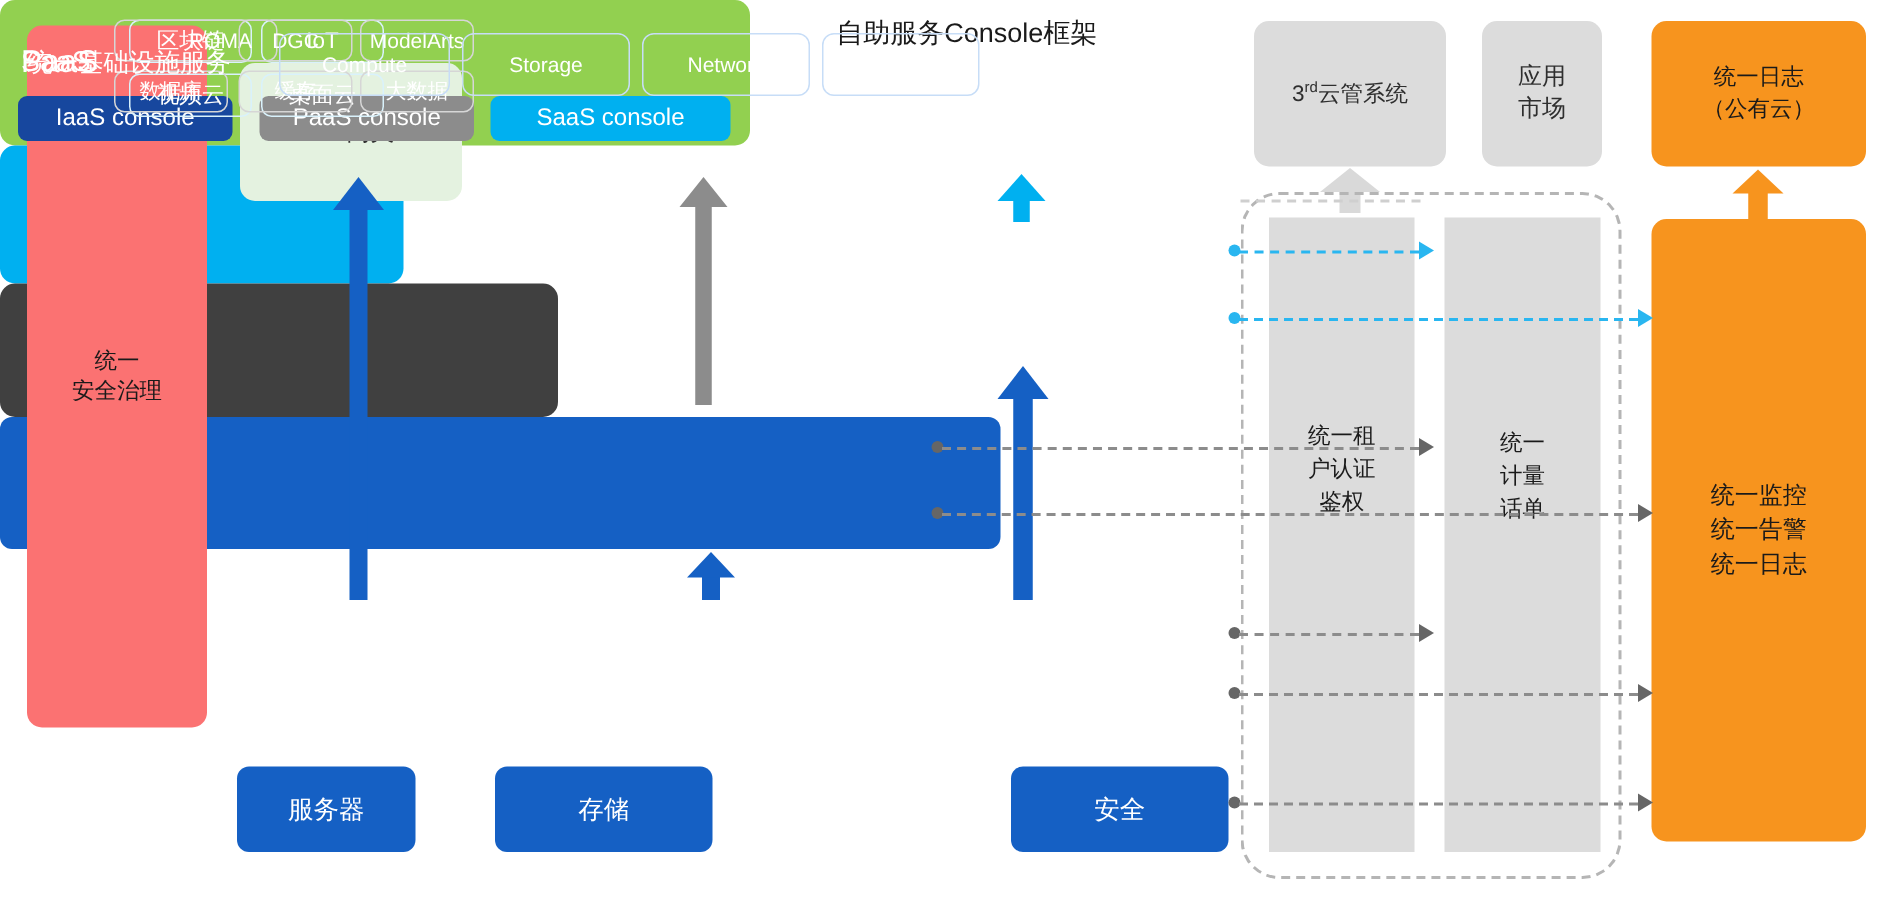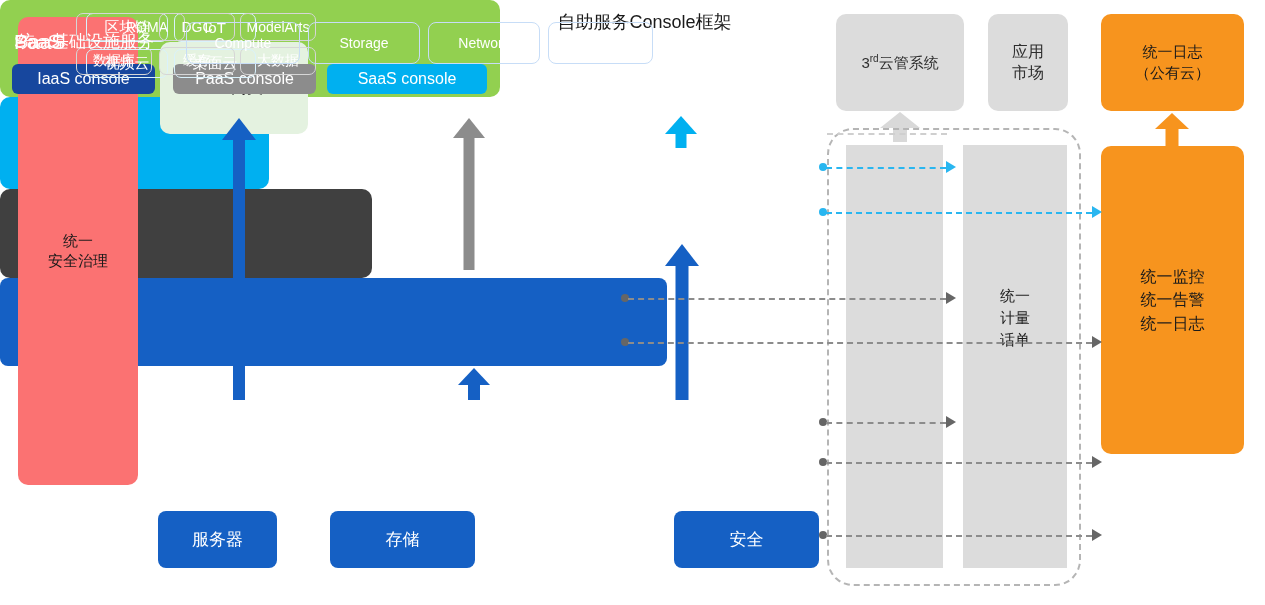--- a/index.html
+++ b/index.html
@@ -22,21 +22,21 @@
   #chip-paas{left:173px;width:143px;background:#8c8c8c;}
   #chip-saas{left:327px;width:160px;background:#00b0f0;}
 
   
   #third{left:836px;top:14px;width:128px;height:97px;background:#dcdcdc;color:#2f2f2f;font-size:15px;border-radius:10px;}
   #third sup{font-size:10px;}
   #market{left:988px;top:14px;width:80px;height:97px;background:#dcdcdc;color:#2f2f2f;font-size:16px;line-height:1.3;border-radius:10px;}
 
   
   #opsplat{left:1101px;top:14px;width:143px;height:97px;background:#f7941e;color:#1a1a1a;font-size:15px;line-height:1.35;border-radius:10px;}
-  #opspanel{left:1101px;top:146px;width:143px;height:308px;background:#f7941e;color:#1a1a1a;font-size:16px;line-height:1.45;border-radius:10px;}
+  #opspanel{left:1101px;top:146px;width:143px;height:415px;background:#f7941e;color:#1a1a1a;font-size:16px;line-height:1.45;border-radius:10px;}
 
   
   #saas{left:553px;top:145px;width:269px;height:92px;background:#00b0f0;border-radius:10px;}
   #saas-label{position:absolute;left:14px;top:31px;color:#fff;font-size:19px;}
   .saas-chip{position:absolute;height:27px;border:1.6px solid #d9f2fc;border-radius:7px;display:flex;align-items:center;justify-content:center;color:#fff;font-size:15px;}
   #s-blk{left:86px;top:13px;width:80px;}
   #s-iot{left:174px;top:13px;width:80px;}
   #s-vid{left:86px;top:49px;width:80px;}
   #s-desk{left:174px;top:49px;width:80px;}
 
@@ -147,20 +147,25 @@
   </div>
 
   <div class="uparrow" style="left:1155px;top:113px;width:34px;height:34px;">
     <div class="shaft" style="width:13px;height:20px;background:#f7941e;"></div>
     <div class="head" style="border-left-width:17px;border-right-width:17px;border-bottom-width:16px;border-bottom-color:#f7941e;"></div>
   </div>
 
   <div id="dashcontainer"></div>
   <div class="graycol" id="gcol1"></div>
   <div class="graycol" id="gcol2"></div>
+  <div id="gcol1-label">
+    <div>统一租</div>
+    <div>户认证</div>
+    <div>鉴权</div>
+  </div>
   <div id="gcol2-label">
     <div>统一</div>
     <div>计量</div>
     <div>话单</div>
   </div>
 
   <div class="box rnd" id="opspanel">
     <div>
       <div>统一监控</div>
       <div>统一告警</div>

